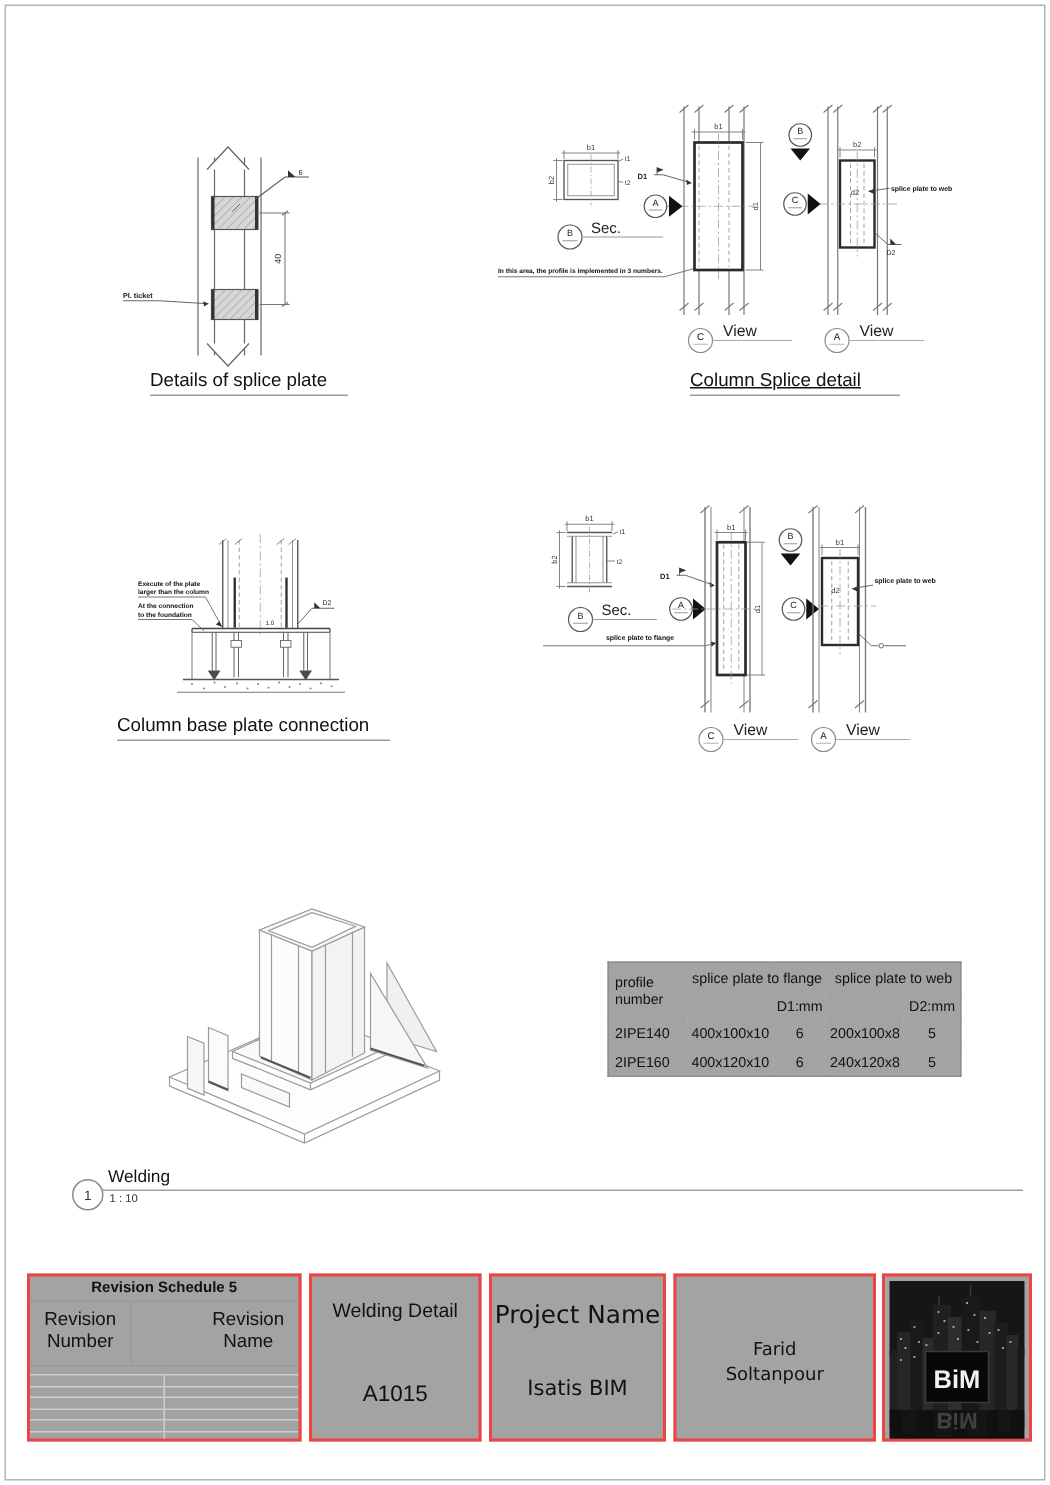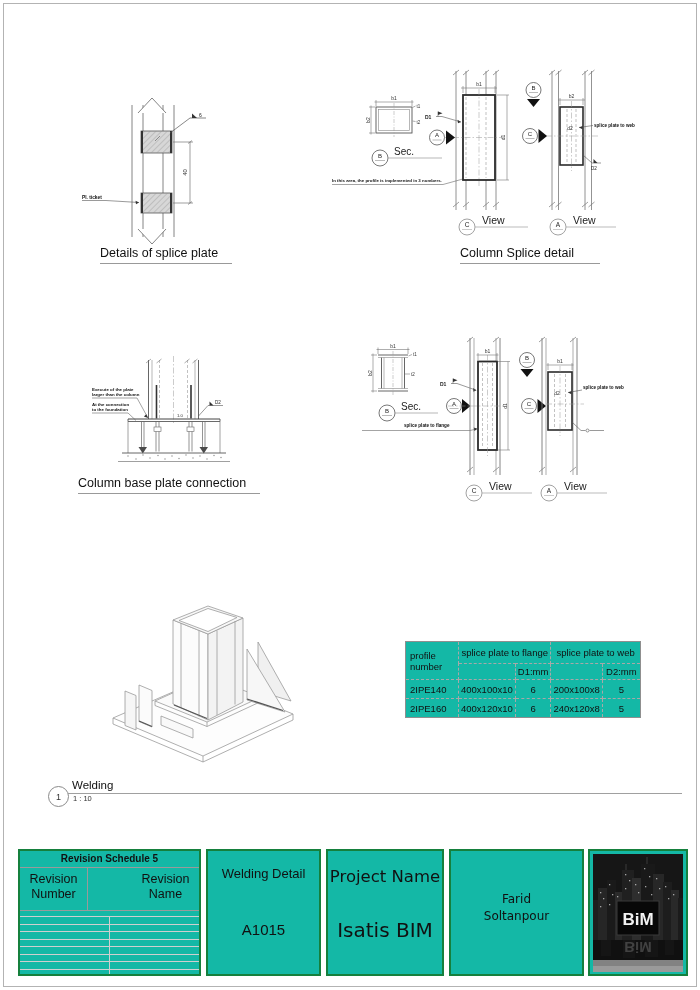--- a/index.html
+++ b/index.html
@@ -3,45 +3,45 @@
 <meta charset="utf-8">
 <style>
   html,body{margin:0;padding:0;background:#fff;}
   .sheet{position:relative;width:700px;height:990px;background:#fff;overflow:hidden;
          font-family:"Liberation Sans",sans-serif;color:#111;}
   .sheet-border{position:absolute;left:3px;top:3px;right:3px;bottom:3px;border:1px solid #b3b3b3;}
   .abs{position:absolute;}
   .dwg-title{position:absolute;font-size:12.5px;color:#111;border-bottom:1px solid #999;
              padding:0 14px 3px 0;white-space:nowrap;display:inline-block;}
   
-  .spec-table{position:absolute;left:405px;top:641px;border-collapse:collapse;background:#14b8a6;
+  .spec-table{position:absolute;left:405px;top:641px;border-collapse:collapse;background:#a3a3a3;
               font-size:9.5px;color:#111;border:1px solid #8f8f8f;table-layout:fixed;}
   .spec-table td{border:1px dashed #a8a8a8;text-align:center;padding:1px 2px;overflow:hidden;}
   .spec-table .c-prof{text-align:left;padding-left:4px;}
   
   .num-circle{position:absolute;left:48px;top:786px;width:19px;height:19px;border:1px solid #8a8a8a;
               border-radius:50%;font-size:9px;display:flex;align-items:center;justify-content:center;color:#333;background:#fff;}
   .weld-name{position:absolute;left:72px;top:779px;font-size:11.5px;color:#111;}
   .weld-scale{position:absolute;left:73px;top:794px;font-size:7.5px;color:#333;}
   .weld-line{position:absolute;left:68px;top:793px;width:614px;border-top:1px solid #a0a0a0;}
   
-  .tb-box{position:absolute;top:849px;height:127px;border:2px solid #15803d;background:#14b8a6;box-sizing:border-box;overflow:hidden;}
+  .tb-box{position:absolute;top:849px;height:112px;border:2px solid #ef4444;background:#a3a3a3;box-sizing:border-box;overflow:hidden;}
   .rev-title{font-size:10px;font-weight:bold;text-align:center;padding:2px 0 3px;border-bottom:1px solid #9a9a9a;}
   .rev-head{display:flex;border-bottom:1px solid #9a9a9a;gap:44px;}
   .rev-head div{width:50%;text-align:center;font-size:12.5px;line-height:1.2;padding:4px 0 8px;}
   .rev-head div:first-child{border-right:1px solid #9a9a9a;}
   .rev-rows{margin-top:5px;border-top:1px solid #cfcfcf;}
   .rev-row{display:flex;height:6.5px;border-bottom:1px solid #cfcfcf;}
   .rev-row div{width:50%;}
   .rev-row div:first-child{border-right:1px solid #cfcfcf;}
   .tb-center{display:flex;flex-direction:column;align-items:center;}
   .sheet-name{margin-top:15px;font-size:13px;}
   .sheet-number{margin-top:40px;font-size:15px;}
   .project-label{margin-top:16px;font-size:16.5px;font-family:"DejaVu Sans",sans-serif;}
-  .project-name{margin-top:32px;font-size:20px;font-family:"DejaVu Sans",sans-serif;}
+  .project-name{margin-top:32px;font-size:14px;font-family:"DejaVu Sans",sans-serif;}
   .author{margin-top:40px;font-size:12px;line-height:1.45;text-align:center;font-family:"DejaVu Sans",sans-serif;}
   .logo-wrap{position:absolute;left:3px;top:2px;width:90px;height:120px;}
   svg{display:block;}
   svg text{font-family:"Liberation Sans",sans-serif;}
 </style>
 </head>
 <body>
 
 <div class="sheet">
   <div class="sheet-border"></div>
@@ -225,21 +225,21 @@
       <text x="152" y="159" font-size="10.5" fill="#222">View</text>
     </g>
     <g>
       <circle cx="228" cy="162" r="8" fill="#fff" stroke="#8a8a8a" stroke-width="0.8"></circle>
       <text x="228" y="161.5" font-size="6.5" text-anchor="middle" fill="#222">A</text>
       <line x1="223" y1="164.5" x2="233" y2="164.5" stroke="#999" stroke-width="0.5"></line>
       <line x1="236" y1="162" x2="286" y2="162" stroke="#aaa" stroke-width="0.8"></line>
       <text x="243" y="159" font-size="10.5" fill="#222">View</text>
     </g>
   </svg>
-  <div class="dwg-title" style="left:460px;top:246px;padding-right:26px;">Column Splice detail</div>
+  <div class="dwg-title" style="left:460px;top:246px;padding-right:26px;text-decoration:underline;">Column Splice detail</div>
 
   <svg class="abs" style="left:80px;top:330px;" width="250" height="148" viewBox="0 0 250 148">
     <g>
       <line x1="68.5" y1="30" x2="68.5" y2="89" stroke="#555" stroke-width="0.9"></line>
       <line x1="72" y1="30" x2="72" y2="89" stroke="#888" stroke-width="0.6"></line>
       <line x1="115" y1="30" x2="115" y2="89" stroke="#888" stroke-width="0.6"></line>
       <line x1="118.5" y1="30" x2="118.5" y2="89" stroke="#555" stroke-width="0.9"></line>
       <line x1="79.5" y1="30" x2="79.5" y2="89" stroke="#999" stroke-width="0.6" stroke-dasharray="3 2"></line>
       <line x1="107.5" y1="30" x2="107.5" y2="89" stroke="#999" stroke-width="0.6" stroke-dasharray="3 2"></line>
       <line x1="93.5" y1="26" x2="93.5" y2="93" stroke="#999" stroke-width="0.5" stroke-dasharray="6 2 1.5 2"></line>

